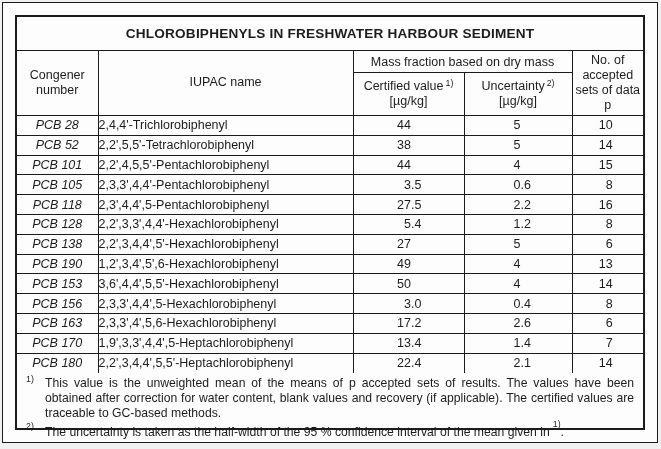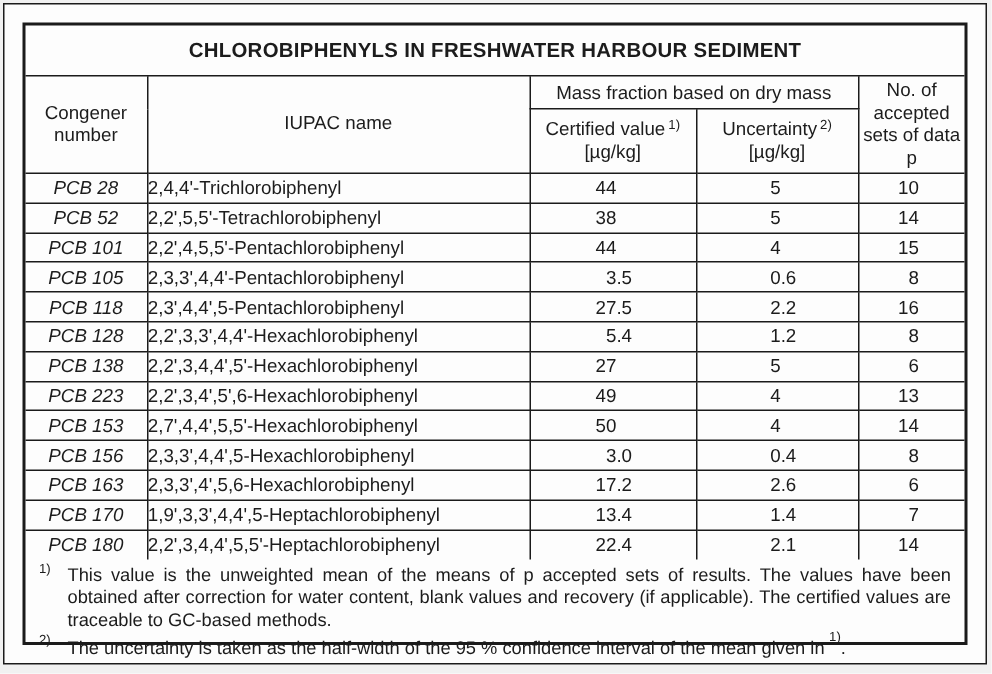--- a/index.html
+++ b/index.html
@@ -268,22 +268,22 @@
               </span>
             </td>
             <td class="c-num">
               <span class="num-wrap">
                 <span class="num-int" style="width:2ch">6</span>
                 <span class="num-frac" style="width:0.6ch"></span>
               </span>
             </td>
           </tr>
           <tr style="height: 19.8px;">
-            <td class="c-congener">PCB 223</td>
-            <td class="c-iupac">2,2',3,4',5',6-Hexachlorobiphenyl</td>
+            <td class="c-congener">PCB 190</td>
+            <td class="c-iupac">1,2',3,4',5',6-Hexachlorobiphenyl</td>
             <td class="c-num">
               <span class="num-wrap">
                 <span class="num-int" style="width:2.4ch">49</span>
                 <span class="num-frac" style="width:1.7ch"></span>
               </span>
             </td>
             <td class="c-num">
               <span class="num-wrap">
                 <span class="num-int" style="width:2.4ch">4</span>
                 <span class="num-frac" style="width:1.7ch"></span>
@@ -291,21 +291,21 @@
             </td>
             <td class="c-num">
               <span class="num-wrap">
                 <span class="num-int" style="width:2ch">13</span>
                 <span class="num-frac" style="width:0.6ch"></span>
               </span>
             </td>
           </tr>
           <tr style="height: 19.8px;">
             <td class="c-congener">PCB 153</td>
-            <td class="c-iupac">2,7',4,4',5,5'-Hexachlorobiphenyl</td>
+            <td class="c-iupac">3,6',4,4',5,5'-Hexachlorobiphenyl</td>
             <td class="c-num">
               <span class="num-wrap">
                 <span class="num-int" style="width:2.4ch">50</span>
                 <span class="num-frac" style="width:1.7ch"></span>
               </span>
             </td>
             <td class="c-num">
               <span class="num-wrap">
                 <span class="num-int" style="width:2.4ch">4</span>
                 <span class="num-frac" style="width:1.7ch"></span>

